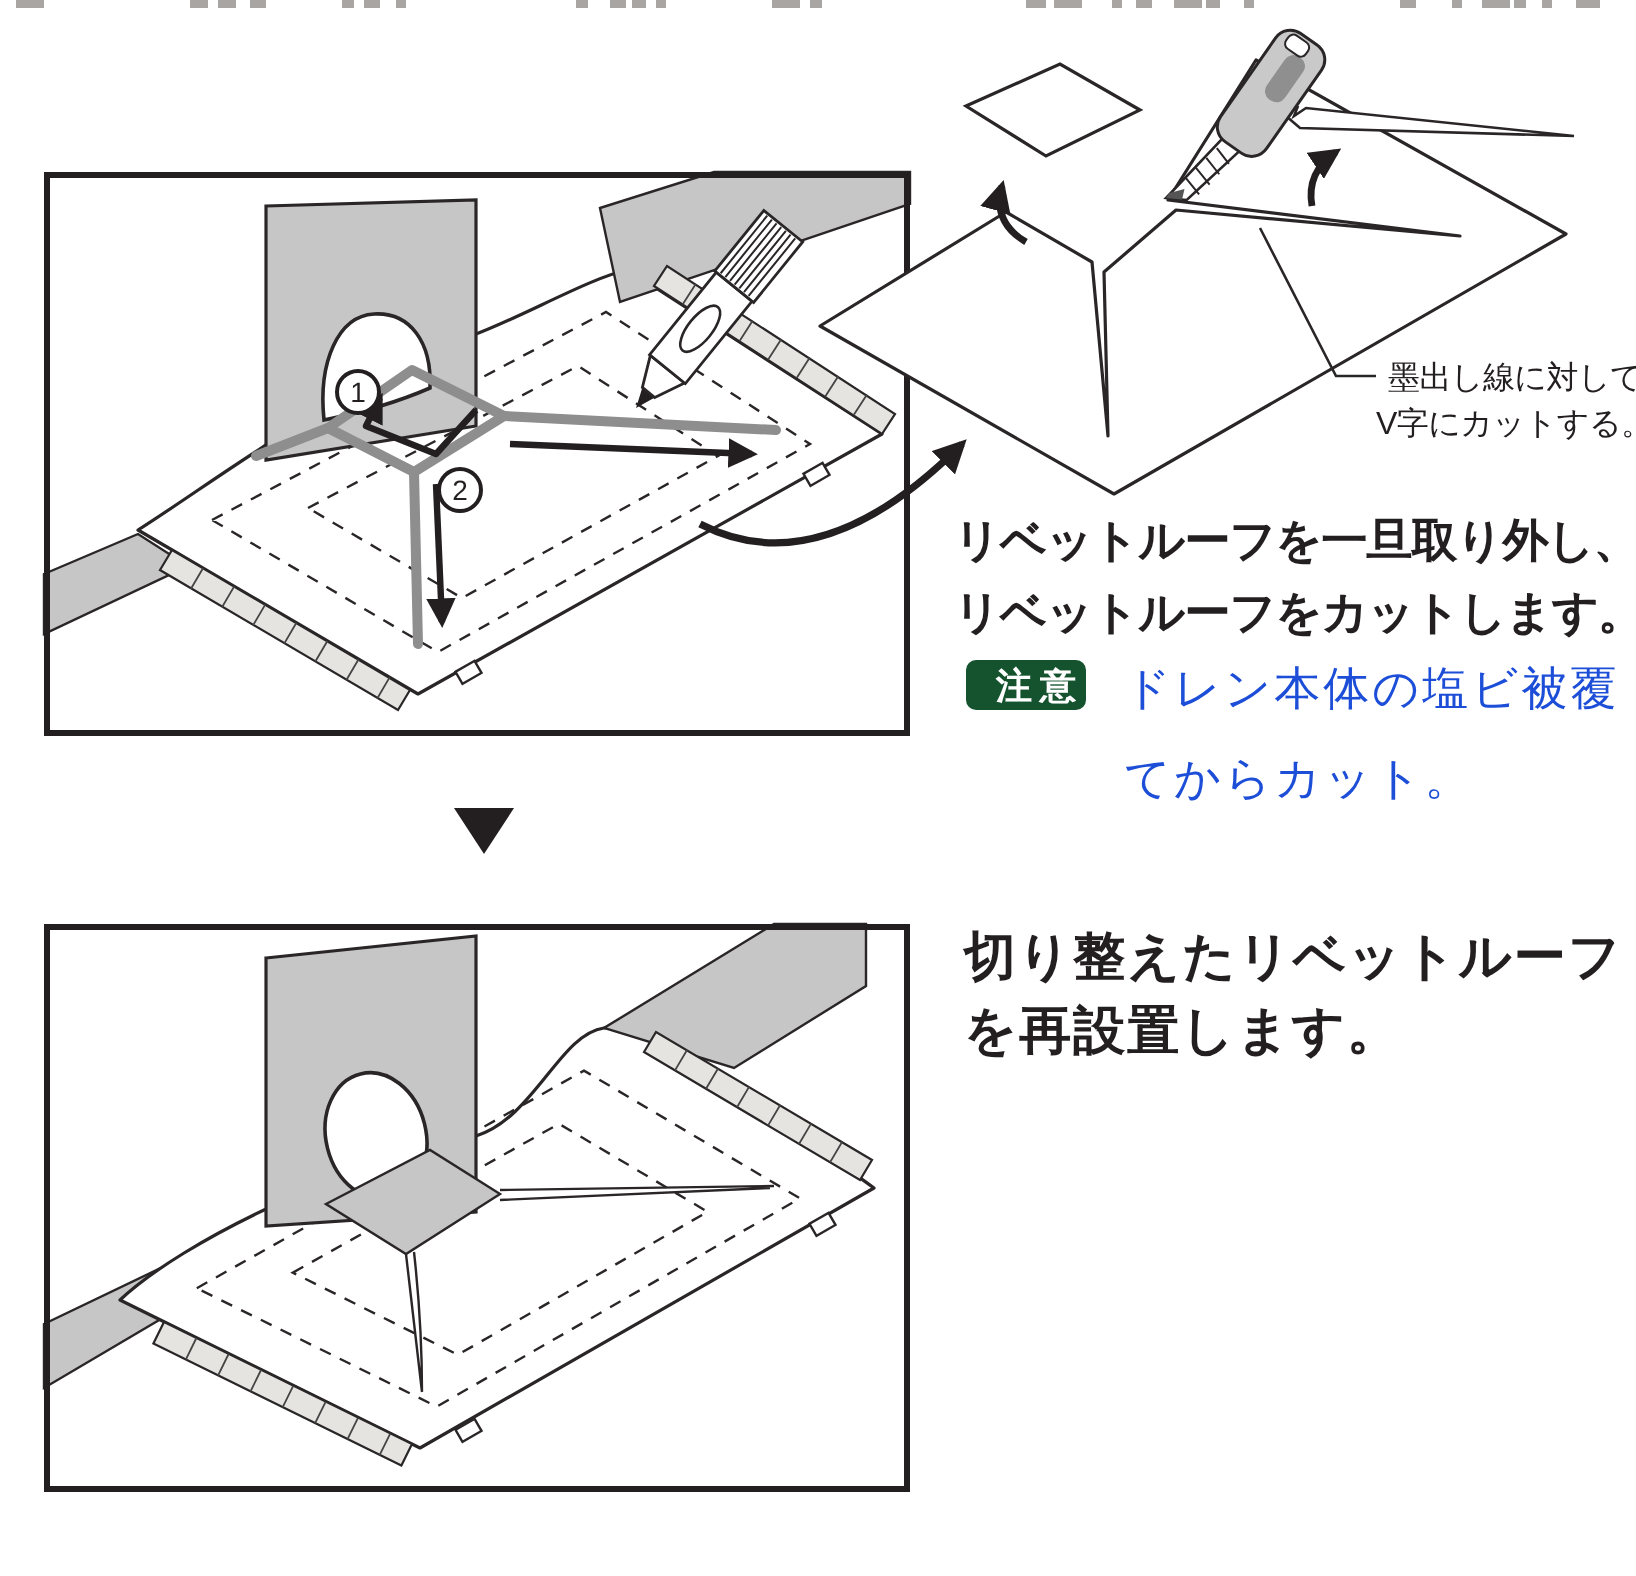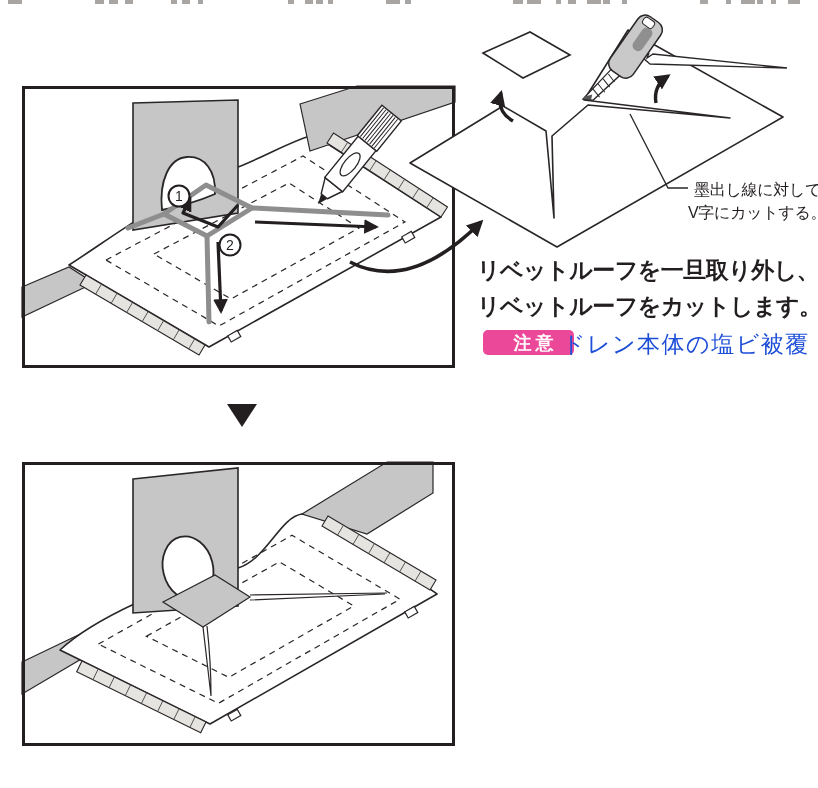--- a/index.html
+++ b/index.html
@@ -3,21 +3,21 @@
 <meta charset="utf-8">
 <style>
   html,body{margin:0;padding:0;background:#fff;}
   #canvas{position:relative;width:818px;height:788px;background:#ffffff;overflow:hidden;
           font-family:"Liberation Sans","DejaVu Sans",sans-serif;color:#231f20;}
   #fragments span{position:absolute;top:0;height:4px;background:#a8a5a2;display:block;}
   .absvg{position:absolute;overflow:visible;}
   .heading{position:absolute;font-weight:bold;color:#231f20;white-space:nowrap;}
   #heading1{left:477px;top:252px;font-size:23px;line-height:36px;letter-spacing:-0.5px;}
   #heading2{left:482px;top:460px;font-size:26px;line-height:37px;letter-spacing:1px;}
-  #caution-badge{position:absolute;left:483px;top:330px;width:91px;height:25px;background:#ec4899;
+  #caution-badge{position:absolute;left:483px;top:330px;width:60px;height:25px;background:#14532d;
     color:#ffffff;border-radius:5px;font-size:18px;font-weight:bold;display:flex;align-items:center;
     justify-content:center;letter-spacing:4px;padding-left:14px;box-sizing:border-box;}
   #caution-text{position:absolute;left:562px;top:322px;font-size:23px;line-height:45px;
     letter-spacing:1.5px;color:#1d4ed8;white-space:nowrap;}
   #annotation{position:absolute;left:688px;top:178px;font-size:16px;line-height:23px;
     color:#231f20;white-space:nowrap;letter-spacing:-0.3px;}
   #annotation .pad{padding-left:6px;}
   svg{display:block;}
 </style>
 </head>
@@ -210,21 +210,26 @@
 
 <div id="heading1" class="heading">
   <div>リベットルーフを一旦取り外し、</div>
   <div>リベットルーフをカットします。</div>
 </div>
 
 <div id="caution-badge">注意</div>
 
 <div id="caution-text">
   <div>ドレン本体の塩ビ被覆</div>
+  <div>てからカット。</div>
 </div>
 
 <div id="annotation">
   <div class="pad">墨出し線に対して</div>
   <div>V字にカットする。</div>
 </div>
 
+<div id="heading2" class="heading">
+  <div>切り整えたリベットルーフ</div>
+  <div>を再設置します。</div>
+</div>
 
 </div>
 
 </body></html>

